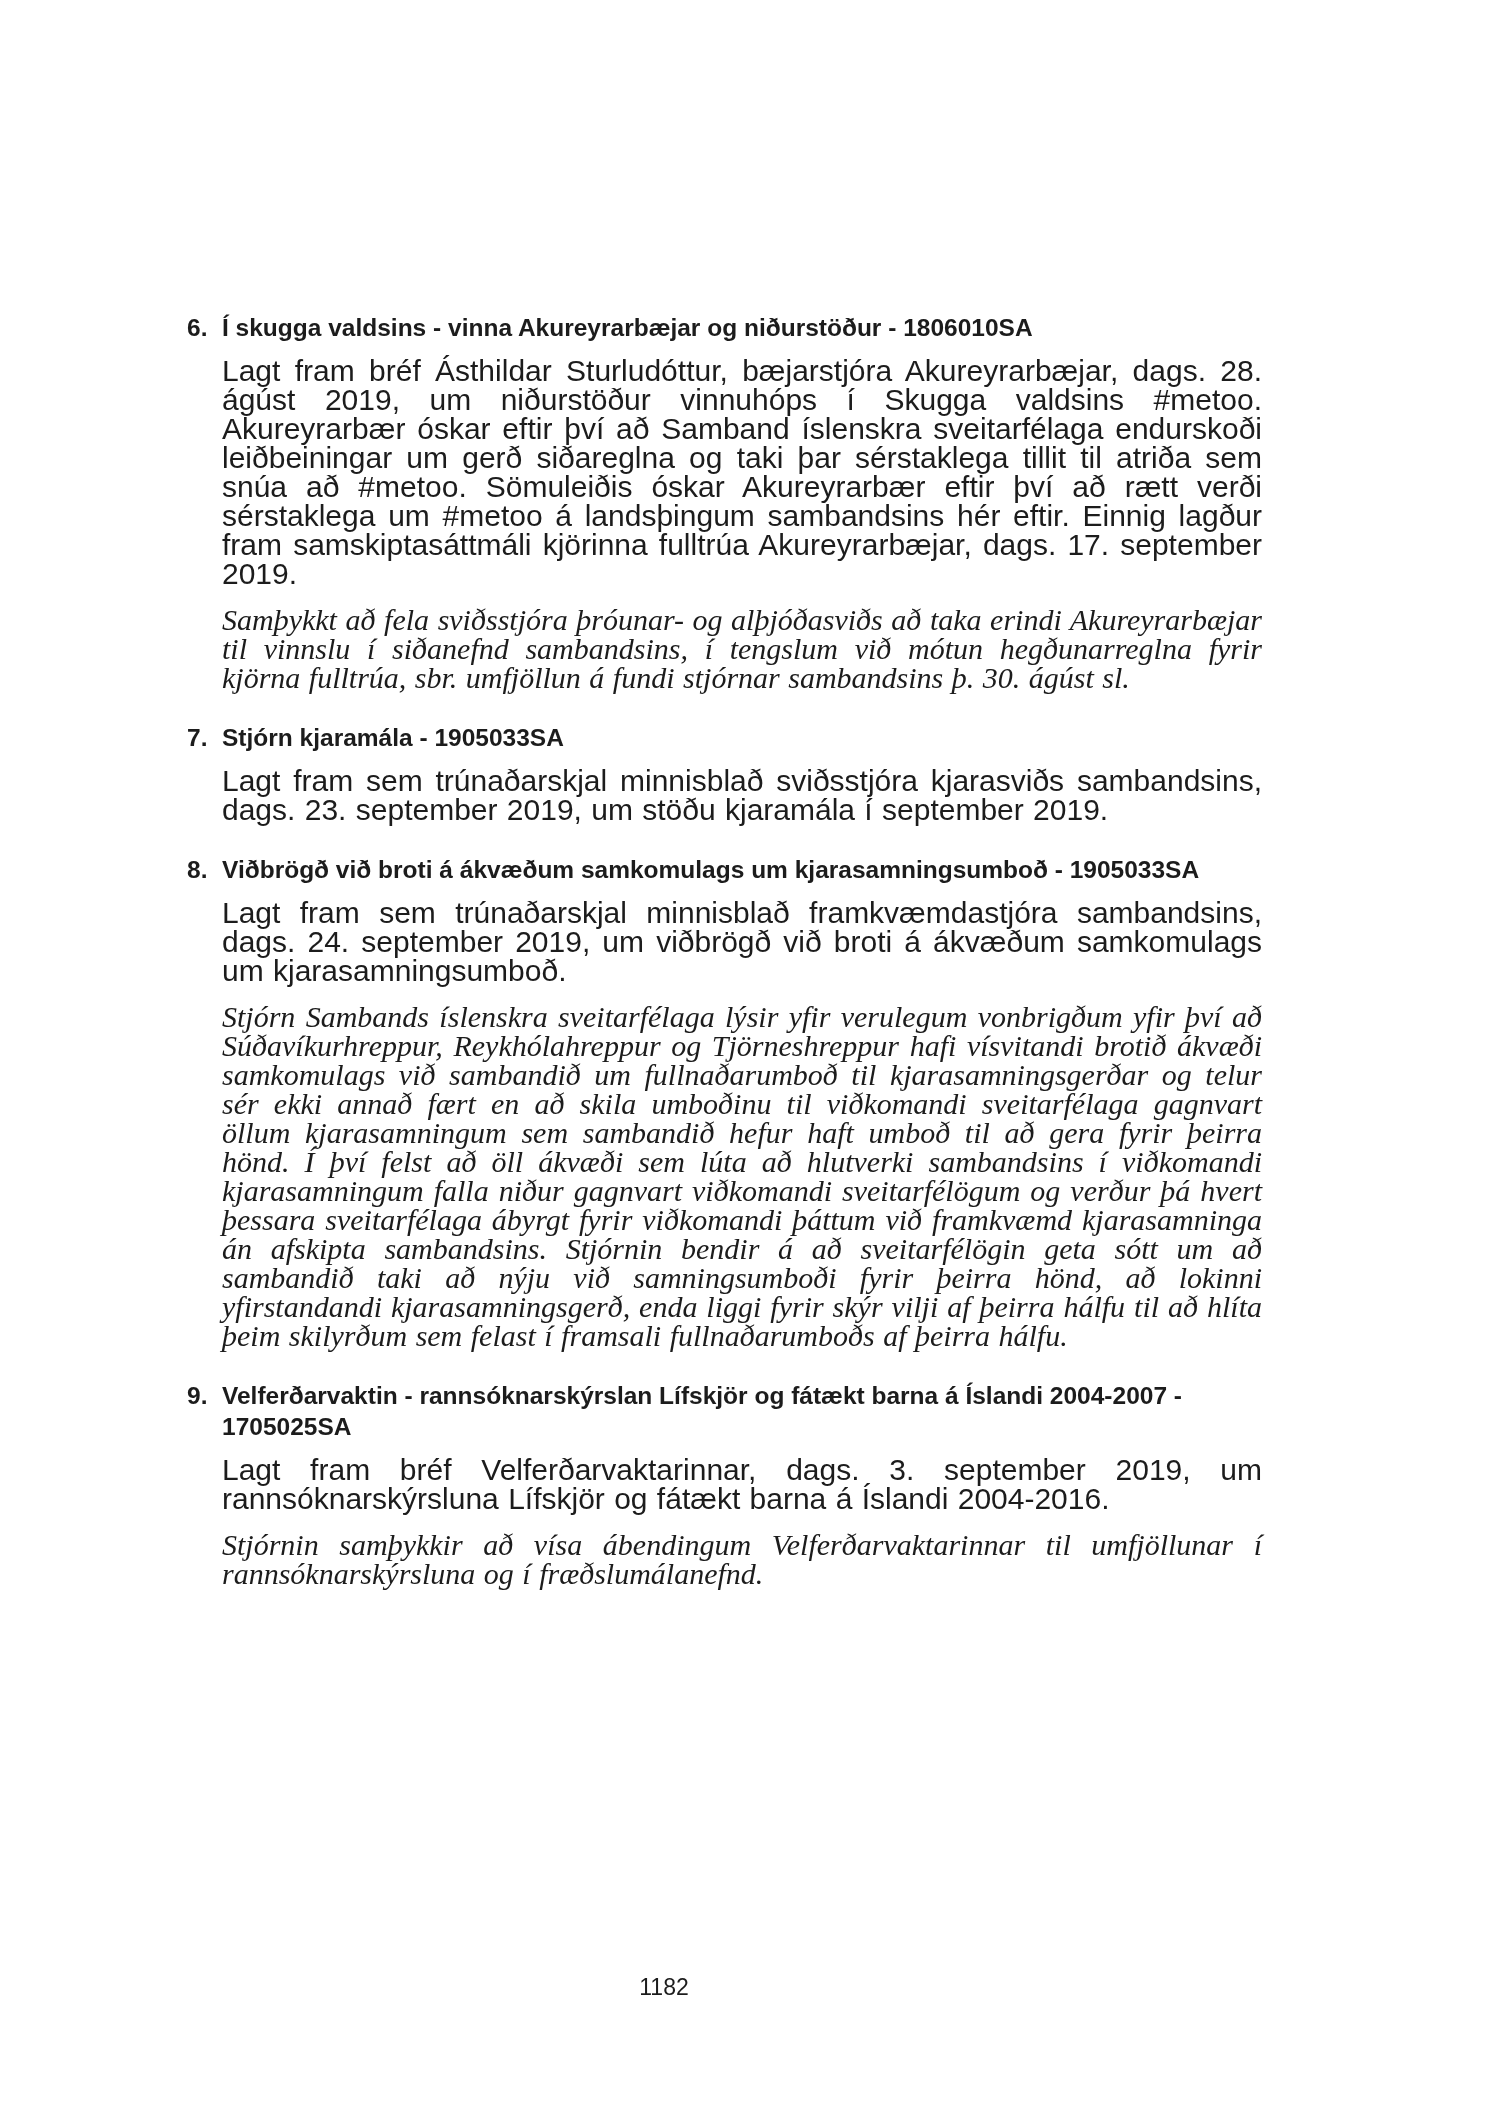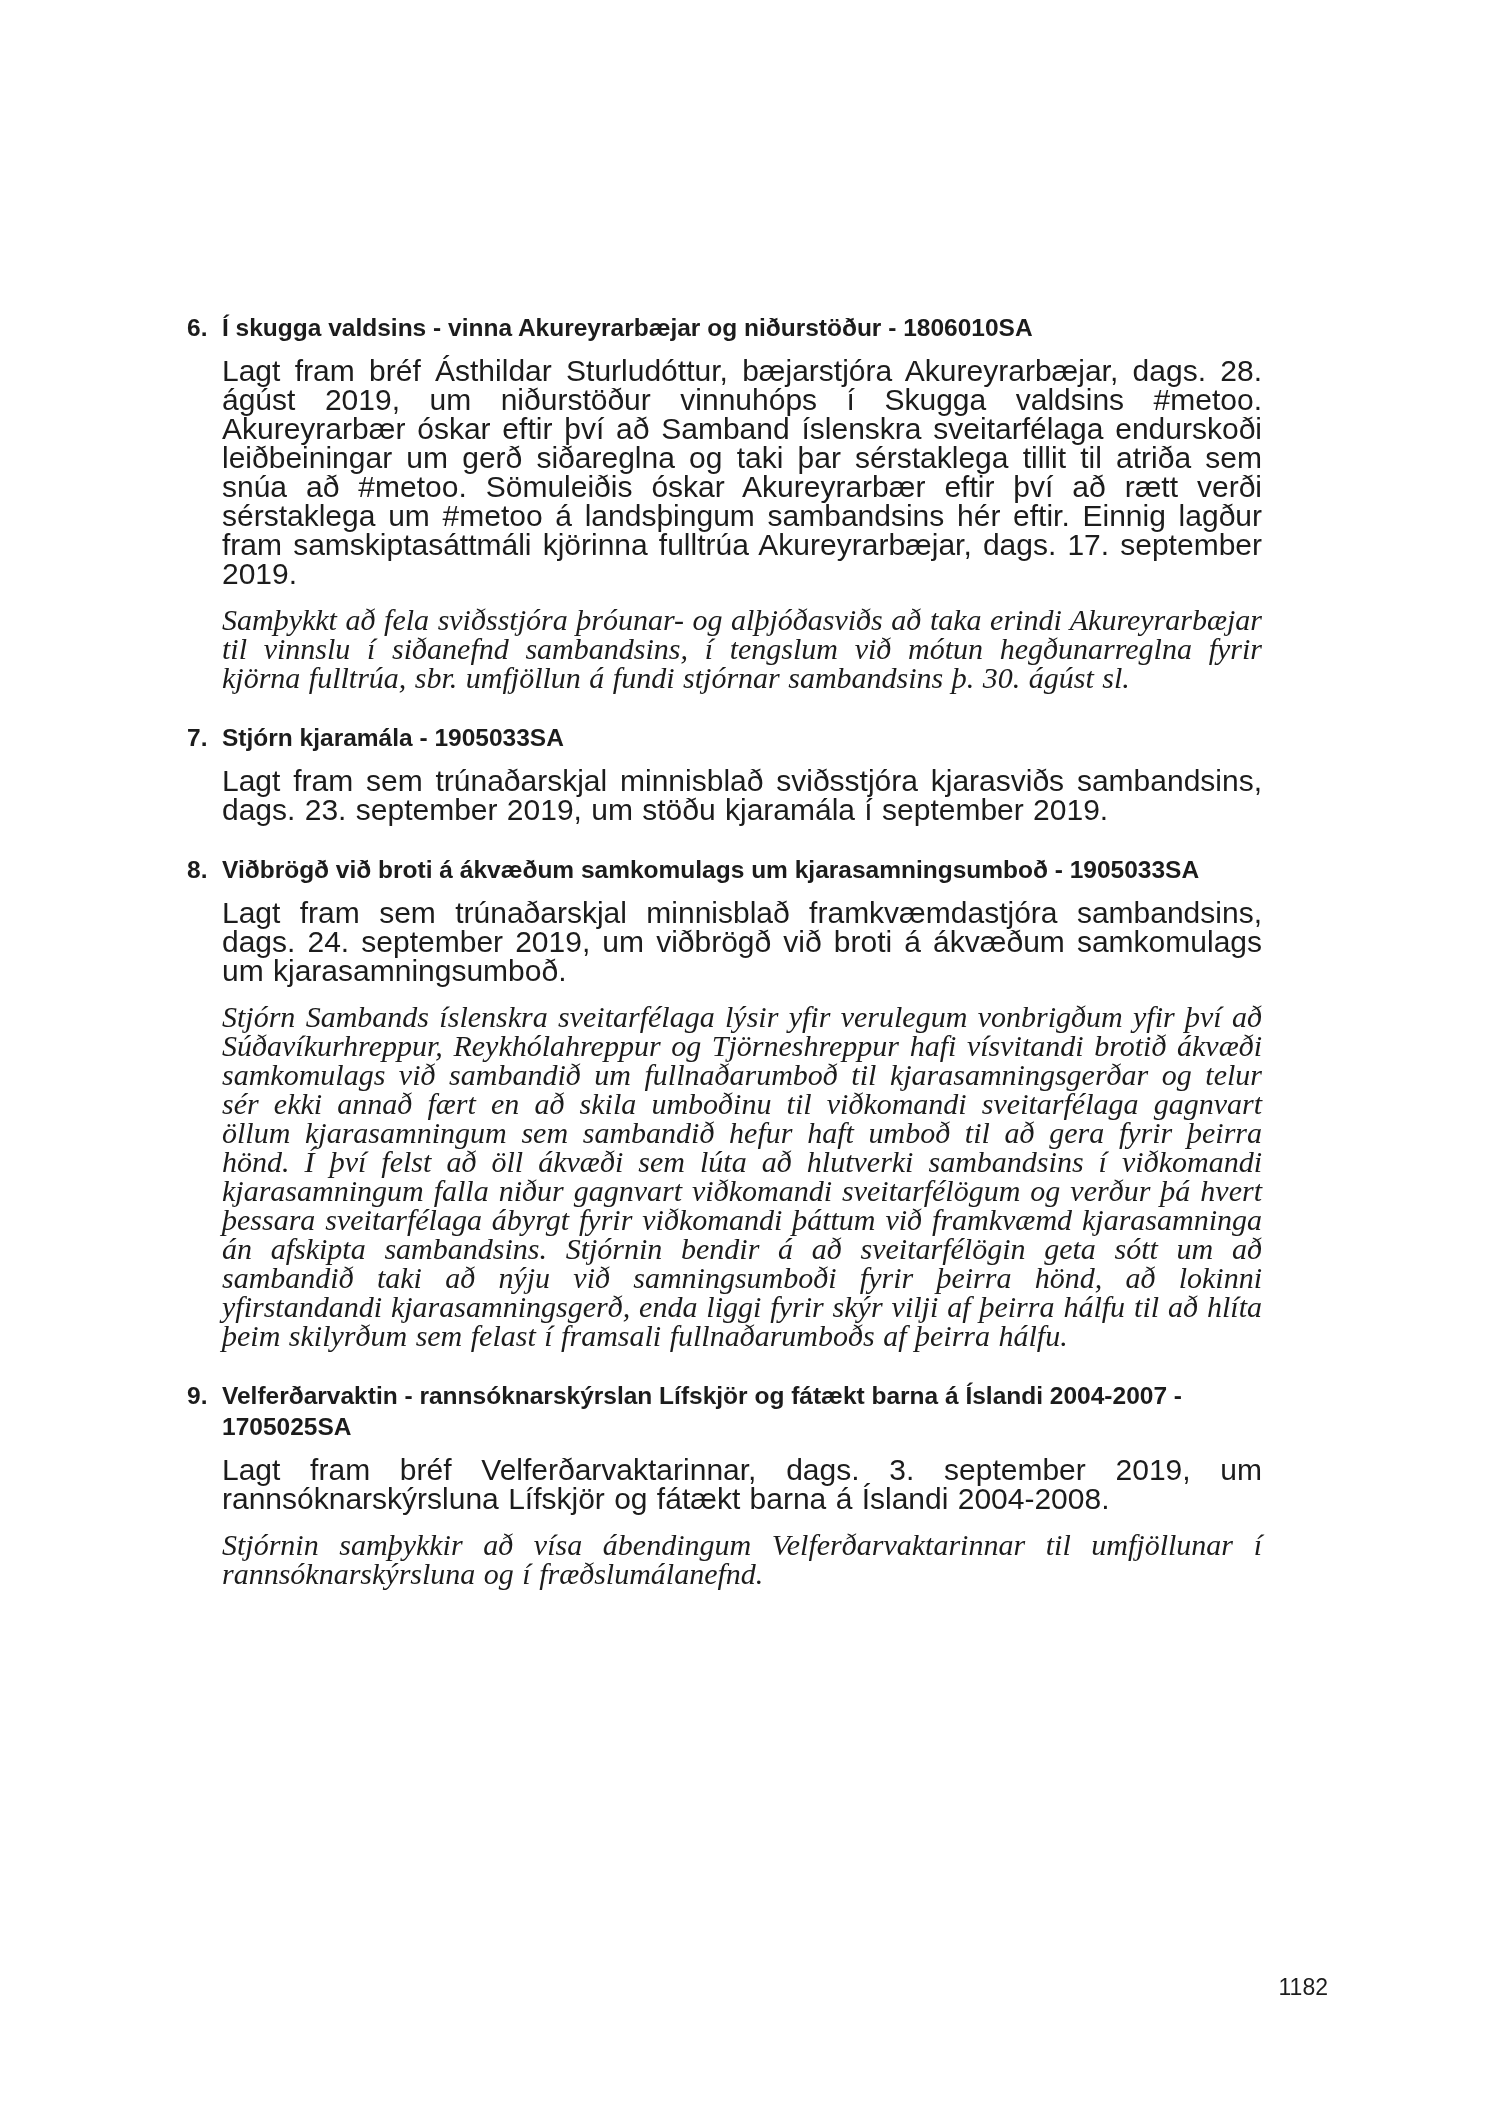--- a/index.html
+++ b/index.html
@@ -59,21 +59,21 @@
   }
   .para.italic {
     font-style: italic;
     font-family: Liberation Serif, serif;
   }
   .page-number {
     position: absolute;
     top: 1972px;
     left: 0;
     width: 1328px;
-    text-align: right;
+    text-align: center;
     font-size: 23px;
     line-height: 30px;
   }
 </style>
 </head>
 <body>
 
 <div class="doc-page">
   <div class="doc-content">
 
@@ -93,20 +93,20 @@
     <div class="agenda-item">
       <span class="item-num">8.</span>
       <div class="item-title">Viðbrögð við broti á ákvæðum samkomulags um kjarasamningsumboð - 1905033SA</div>
       <p class="para">Lagt fram sem trúnaðarskjal minnisblað framkvæmdastjóra sambandsins, dags. 24. september 2019, um viðbrögð við broti á ákvæðum samkomulags um kjarasamningsumboð.</p>
       <p class="para italic">Stjórn Sambands íslenskra sveitarfélaga lýsir yfir verulegum vonbrigðum yfir því að Súðavíkurhreppur, Reykhólahreppur og Tjörneshreppur hafi vísvitandi brotið ákvæði samkomulags við sambandið um fullnaðarumboð til kjarasamningsgerðar og telur sér ekki annað fært en að skila umboðinu til viðkomandi sveitarfélaga gagnvart öllum kjarasamningum sem sambandið hefur haft umboð til að gera fyrir þeirra hönd. Í því felst að öll ákvæði sem lúta að hlutverki sambandsins í viðkomandi kjarasamningum falla niður gagnvart viðkomandi sveitarfélögum og verður þá hvert þessara sveitarfélaga ábyrgt fyrir viðkomandi þáttum við framkvæmd kjarasamninga án afskipta sambandsins. Stjórnin bendir á að sveitarfélögin geta sótt um að sambandið taki að nýju við samningsumboði fyrir þeirra hönd, að lokinni yfirstandandi kjarasamningsgerð, enda liggi fyrir skýr vilji af þeirra hálfu til að hlíta þeim skilyrðum sem felast í framsali fullnaðarumboðs af þeirra hálfu.</p>
     </div>
 
     <div class="agenda-item">
       <span class="item-num">9.</span>
       <div class="item-title">Velferðarvaktin - rannsóknarskýrslan Lífskjör og fátækt barna á Íslandi 2004-2007 - 1705025SA</div>
-      <p class="para">Lagt fram bréf Velferðarvaktarinnar, dags. 3. september 2019, um rannsóknarskýrsluna Lífskjör og fátækt barna á Íslandi 2004-2008.</p>
+      <p class="para">Lagt fram bréf Velferðarvaktarinnar, dags. 3. september 2019, um rannsóknarskýrsluna Lífskjör og fátækt barna á Íslandi 2004-2016.</p>
       <p class="para italic">Stjórnin samþykkir að vísa ábendingum Velferðarvaktarinnar til umfjöllunar í rannsóknarskýrsluna og í fræðslumálanefnd.</p>
     </div>
 
   </div>
 
   <div class="page-number">1182</div>
 </div>
 
 </body></html>

